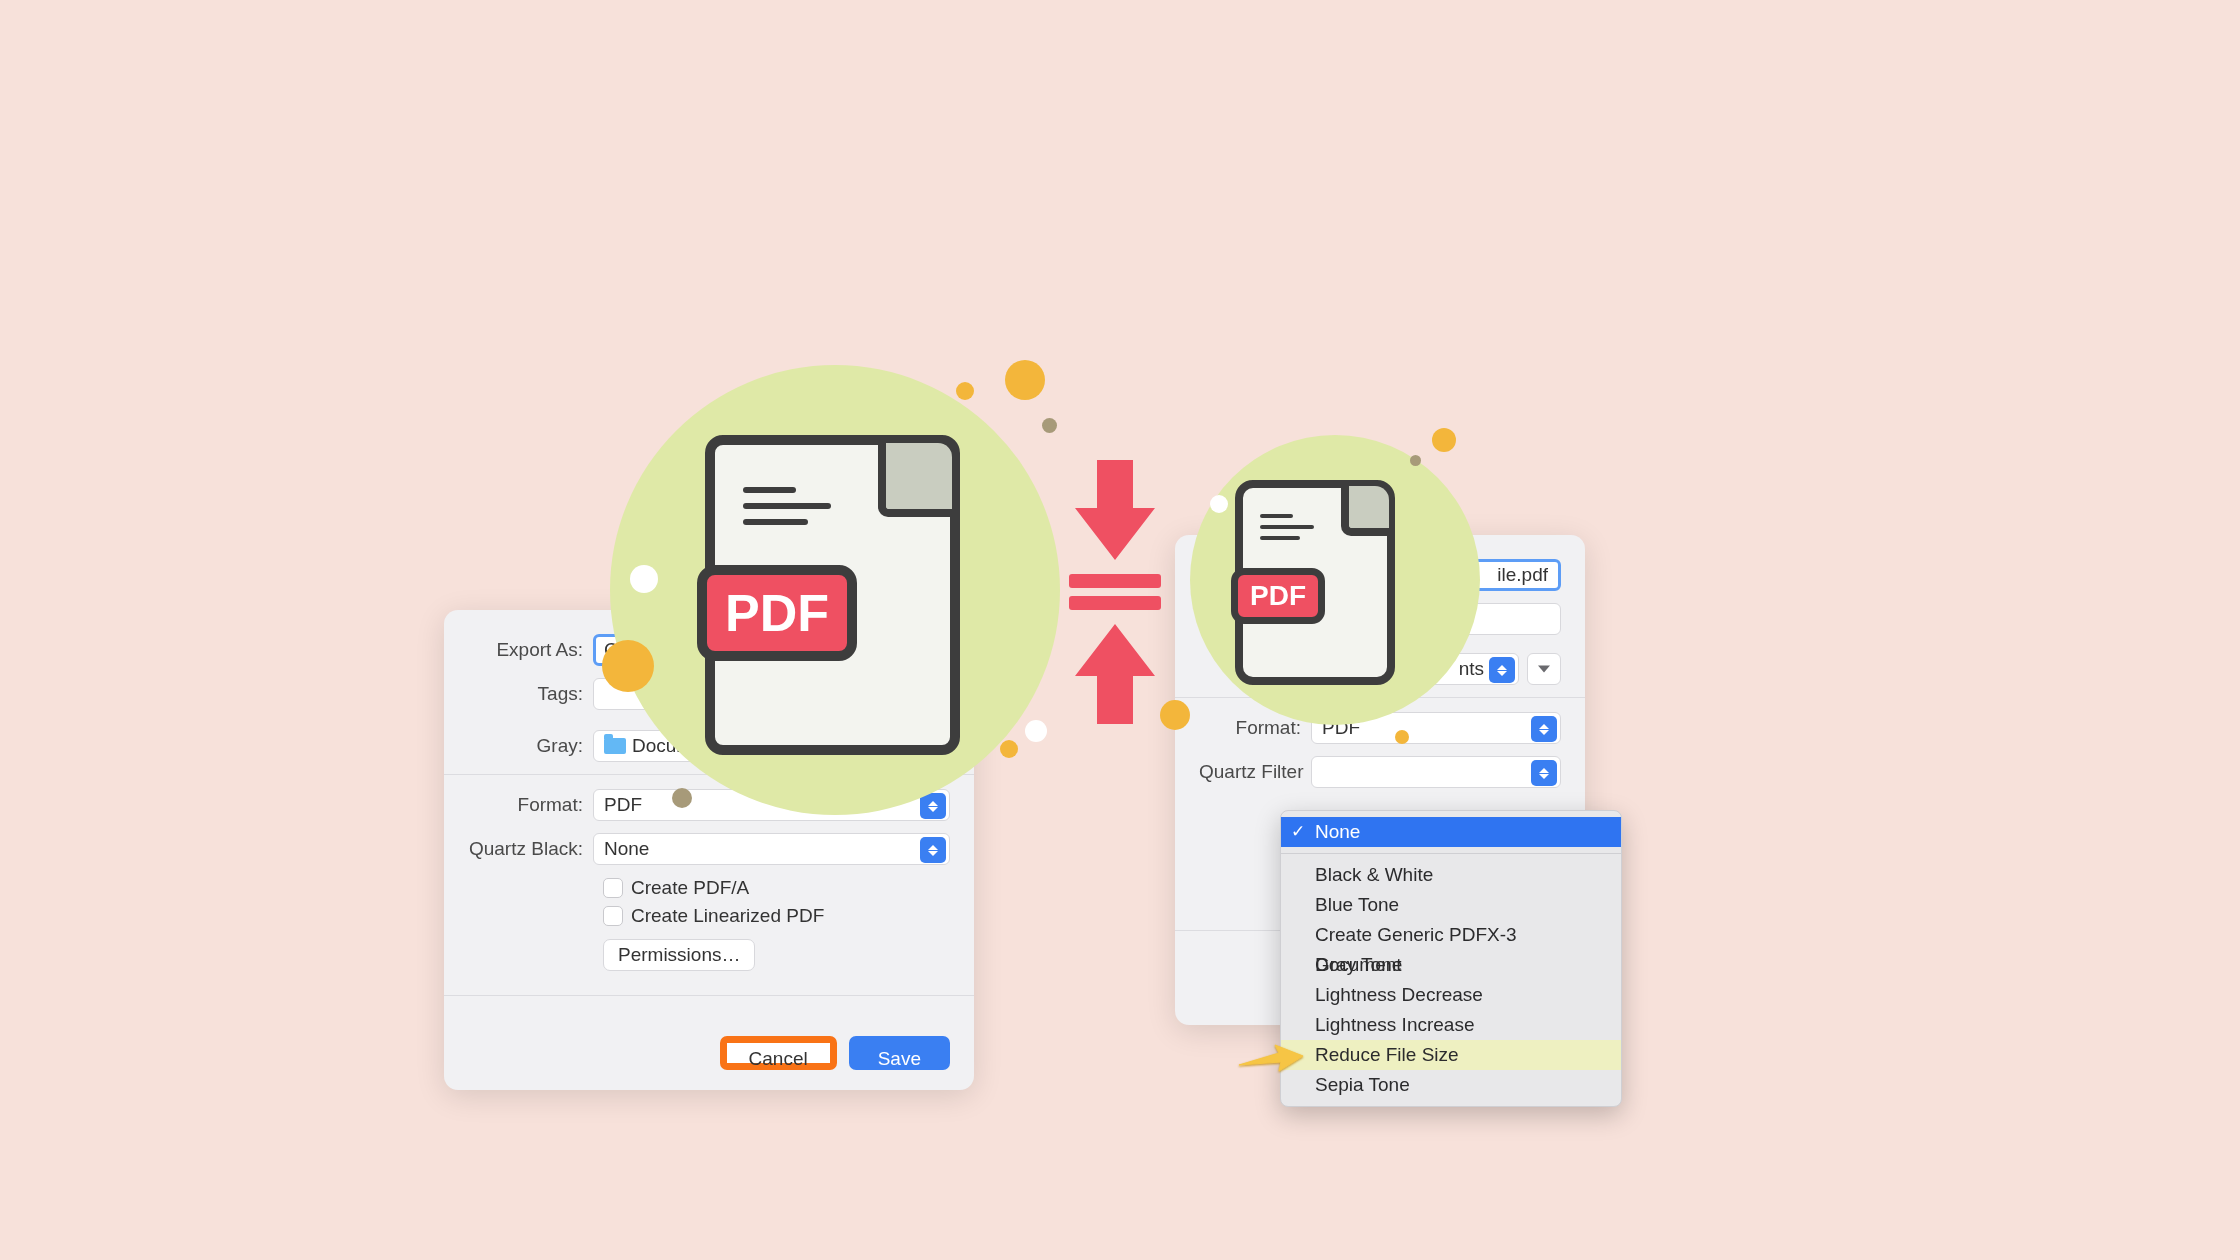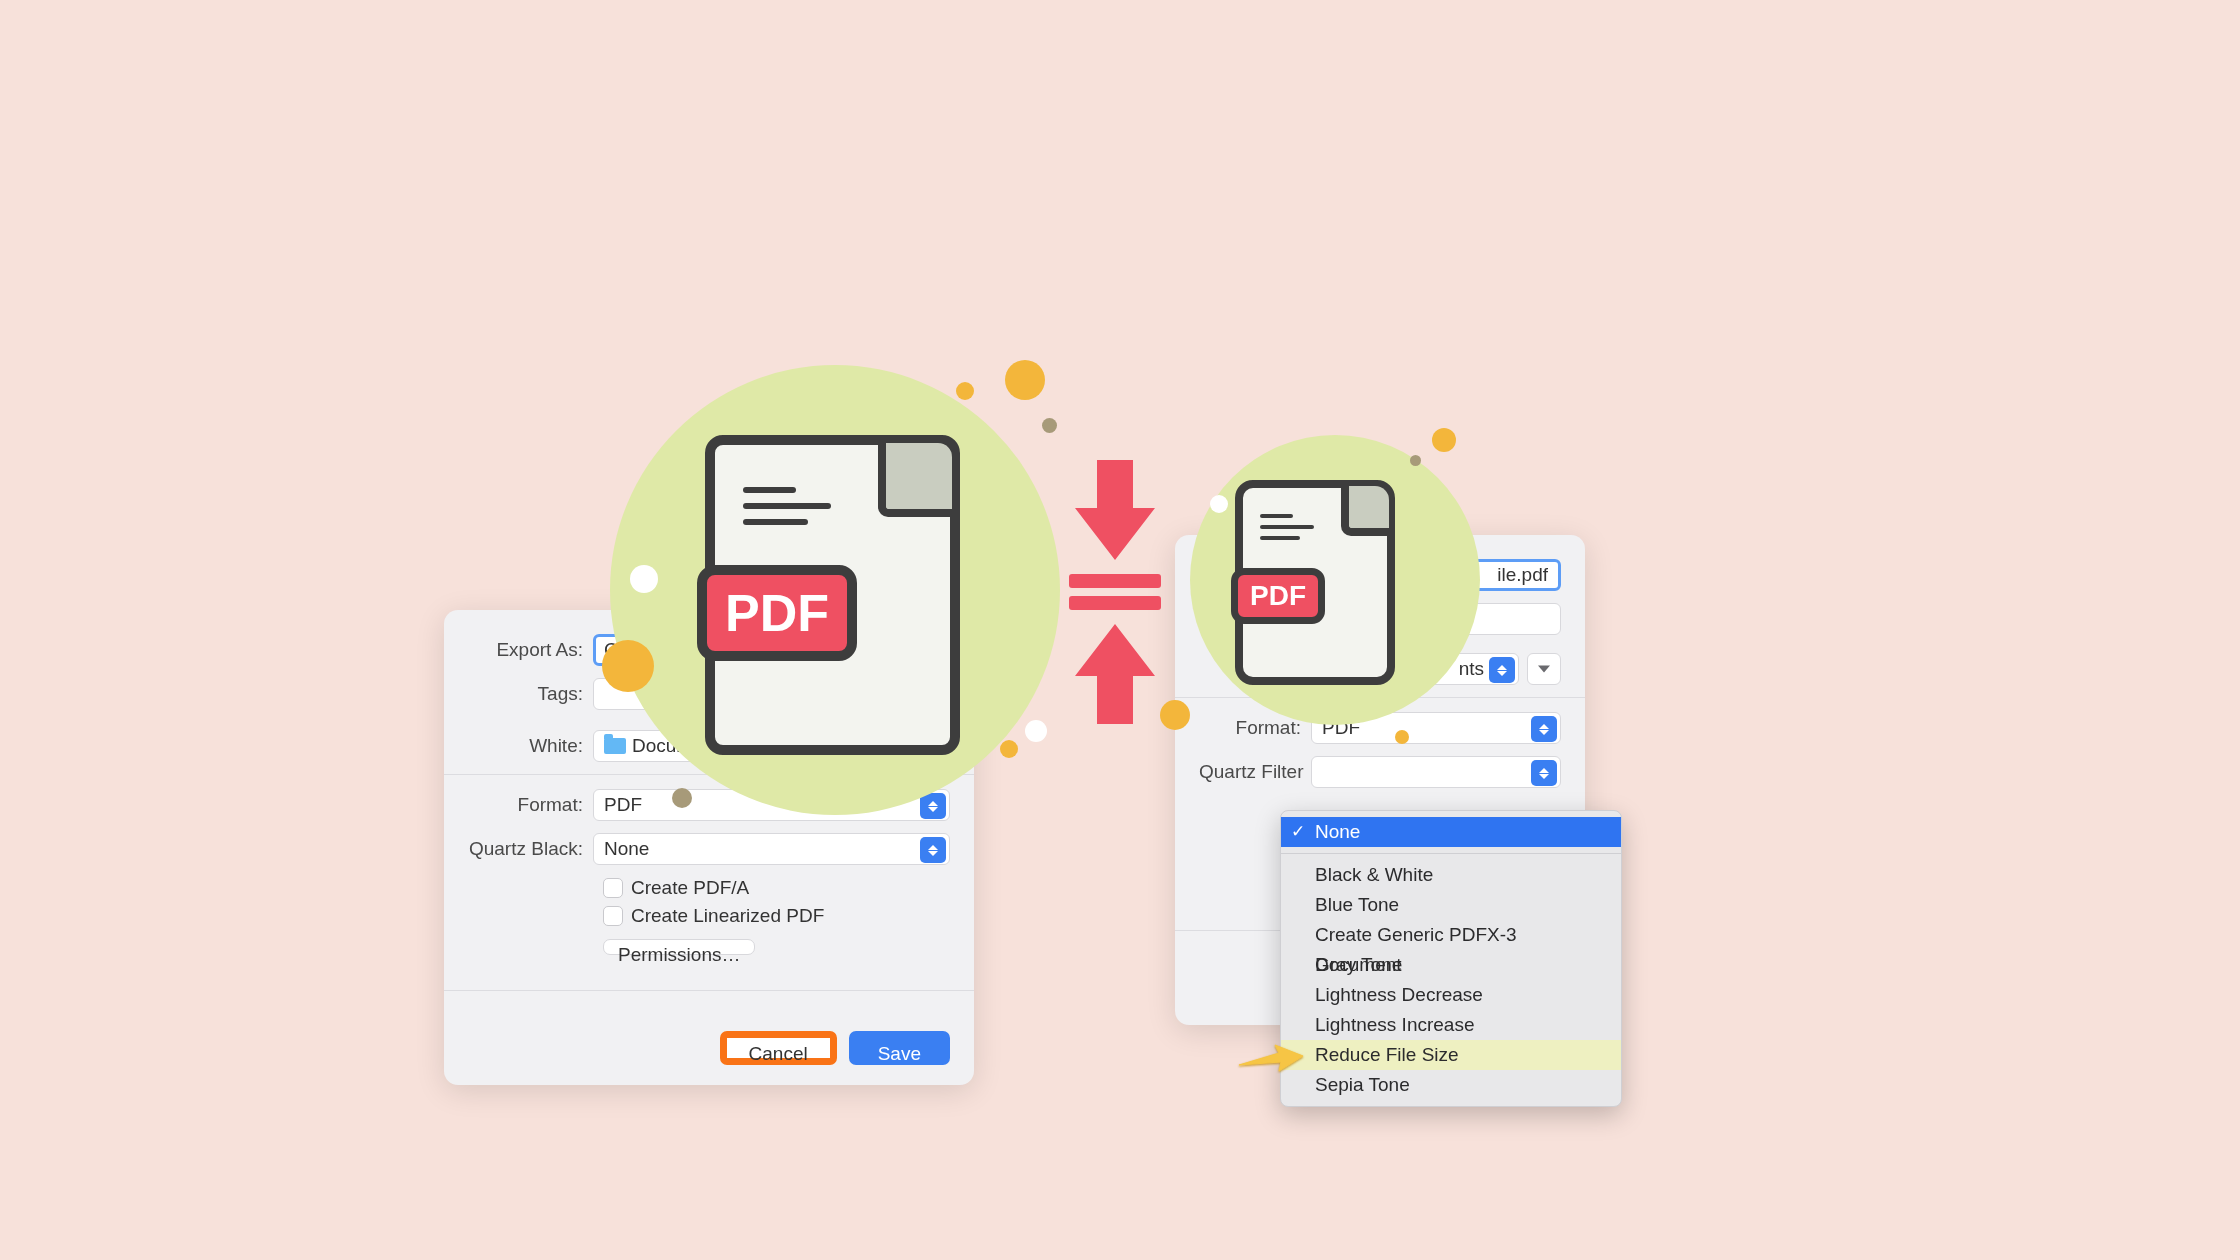--- a/index.html
+++ b/index.html
@@ -141,21 +141,21 @@
     width: 20px; height: 20px;
     background: #fff;
     border: 1px solid #c9c9cd;
     border-radius: 5px;
   }
 
   .pill-btn {
     display: inline-block;
     margin-left: 135px;
     margin-top: 6px;
-    height: 16px;
+    height: 32px;
     padding: 0 14px;
     background: #fff;
     border: 1px solid #d8d8dc;
     border-radius: 7px;
     font-size: 19px;
     line-height: 30px;
     color: #333;
   }
 
   .button-row {
@@ -376,21 +376,21 @@
       <input class="text-input" value="Compressed File" style="">
     </div>
   </div>
   <div class="row">
     <div class="row-label">Tags:</div>
     <div class="field">
       <input class="text-input plain" value="" style="">
     </div>
   </div>
   <div class="row" style="margin-top:20px;">
-    <div class="row-label">White:</div>
+    <div class="row-label">Gray:</div>
     <div class="field">
       <div class="select">
         <span class="folder-icon"></span>
         <span>Documents</span>
         <span class="caret"></span>
       </div>
     </div>
   </div>
 
   <div class="hr"></div>

